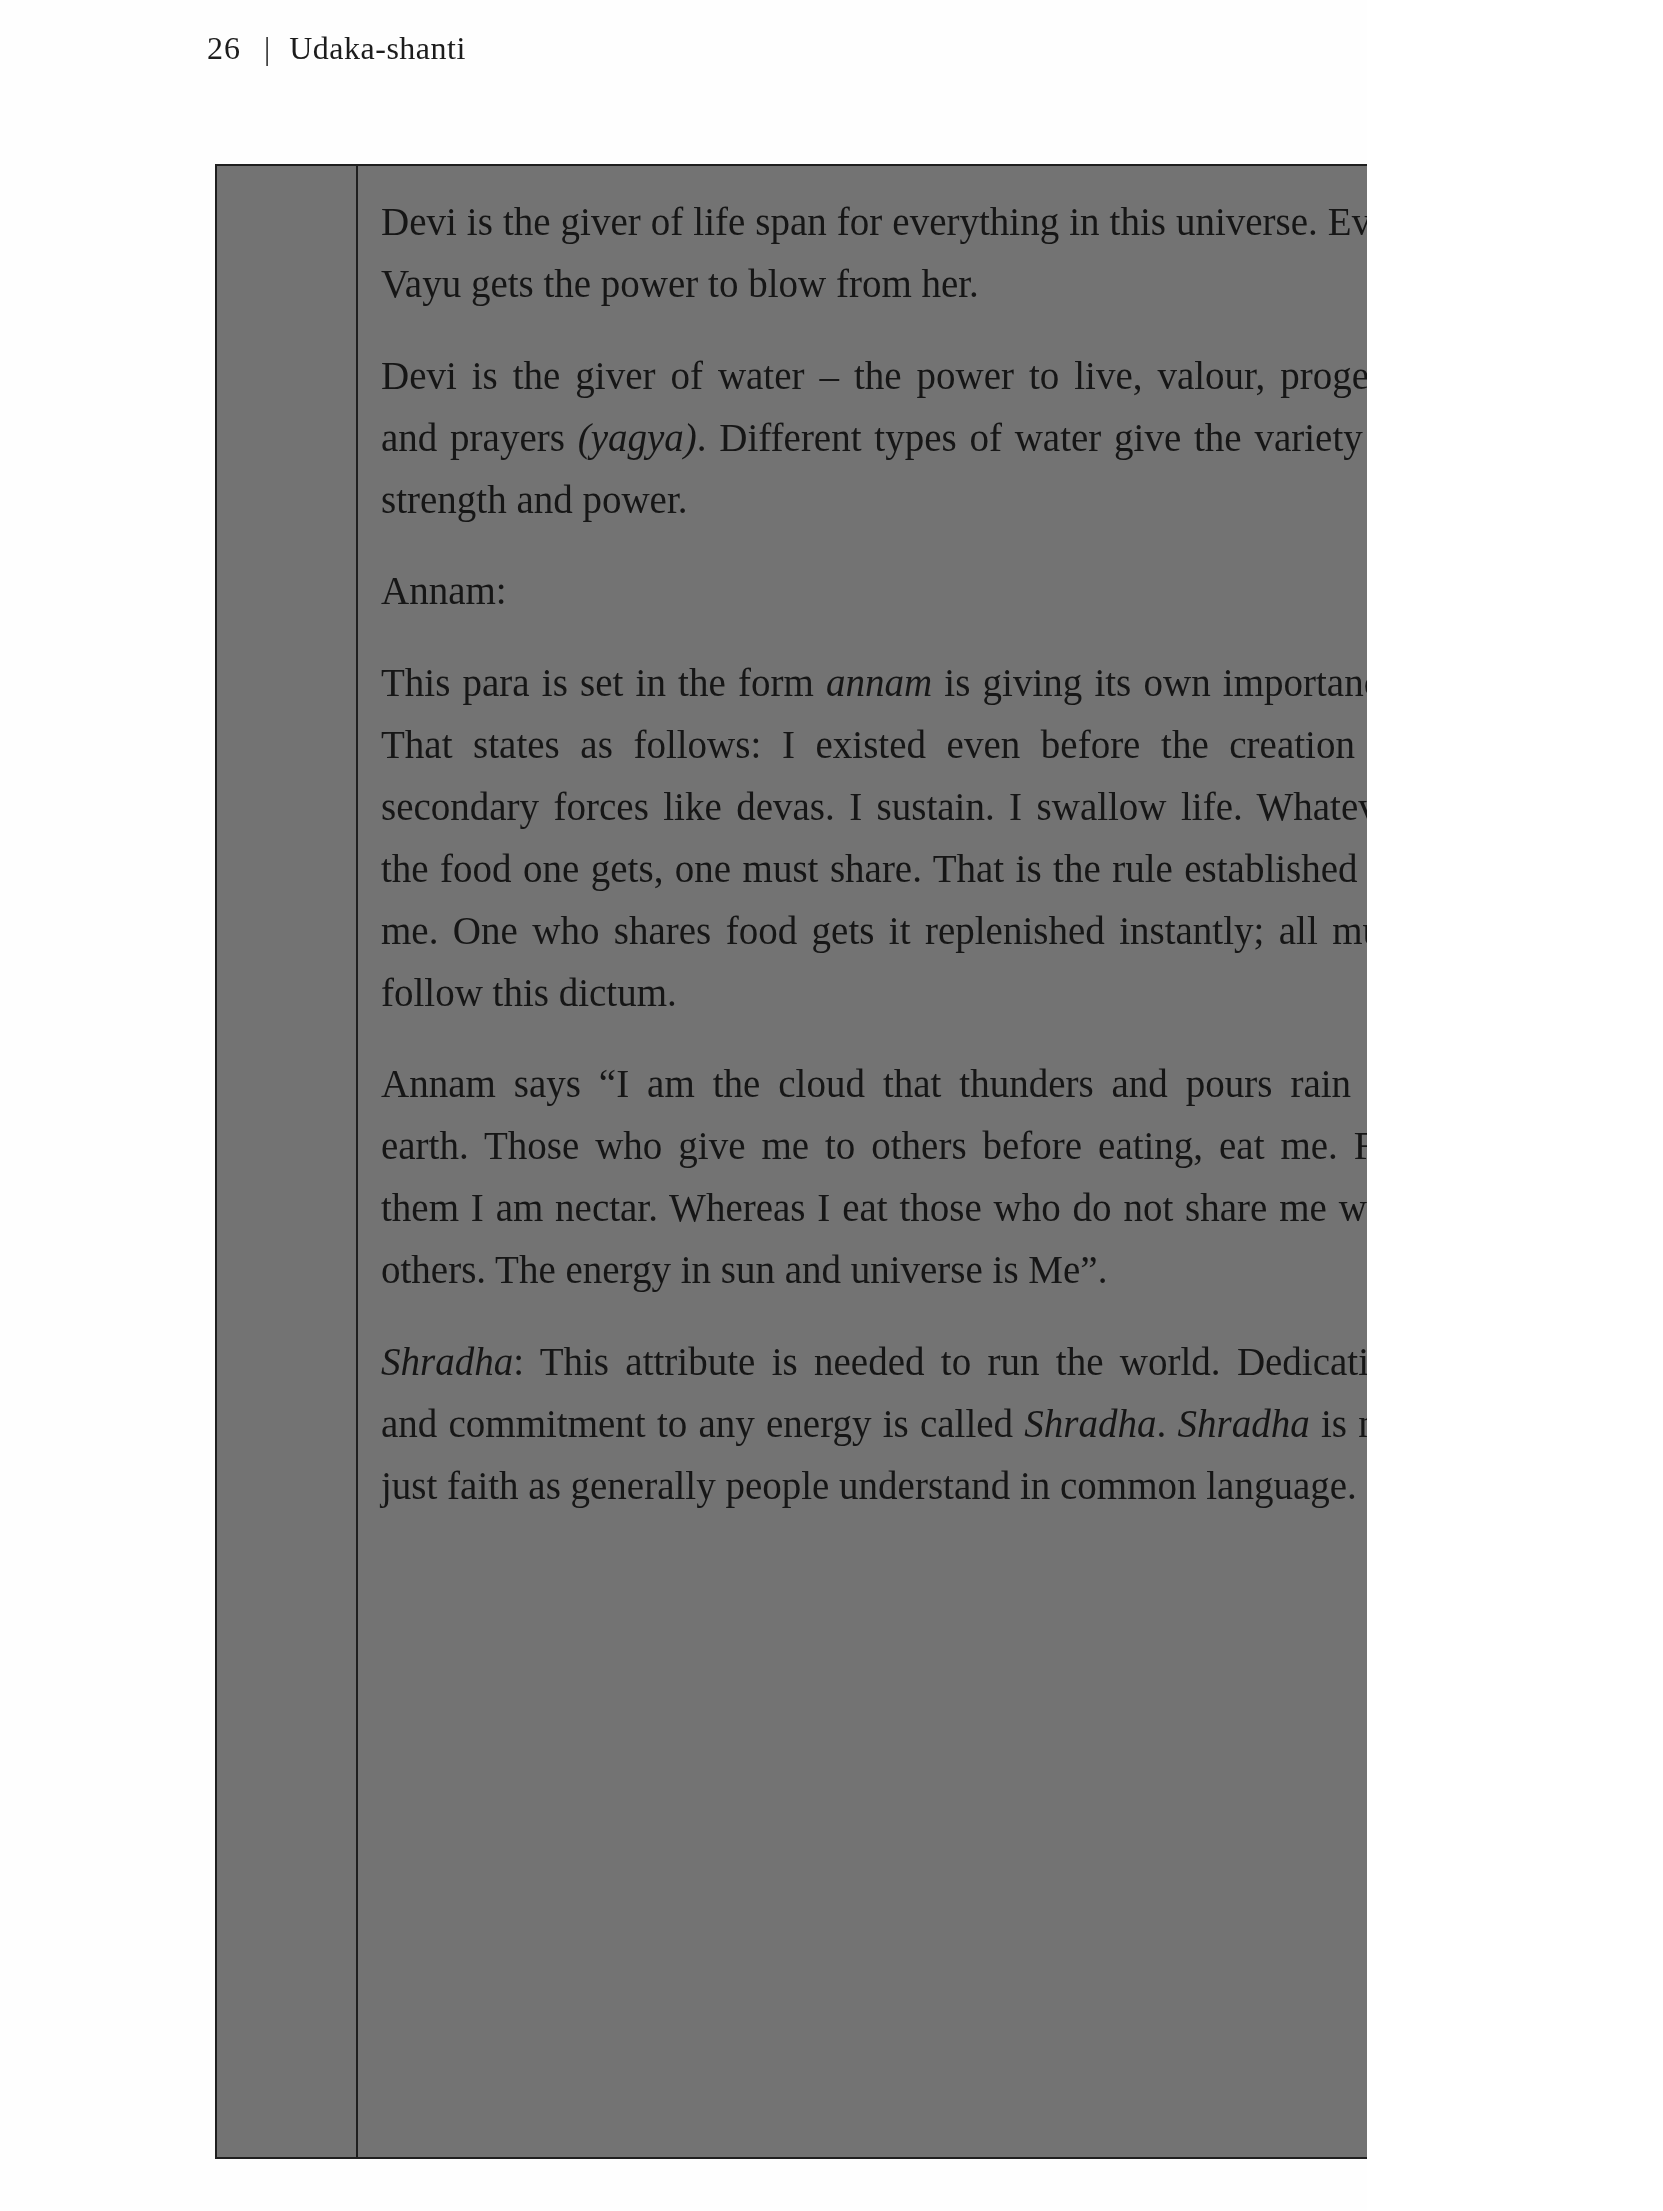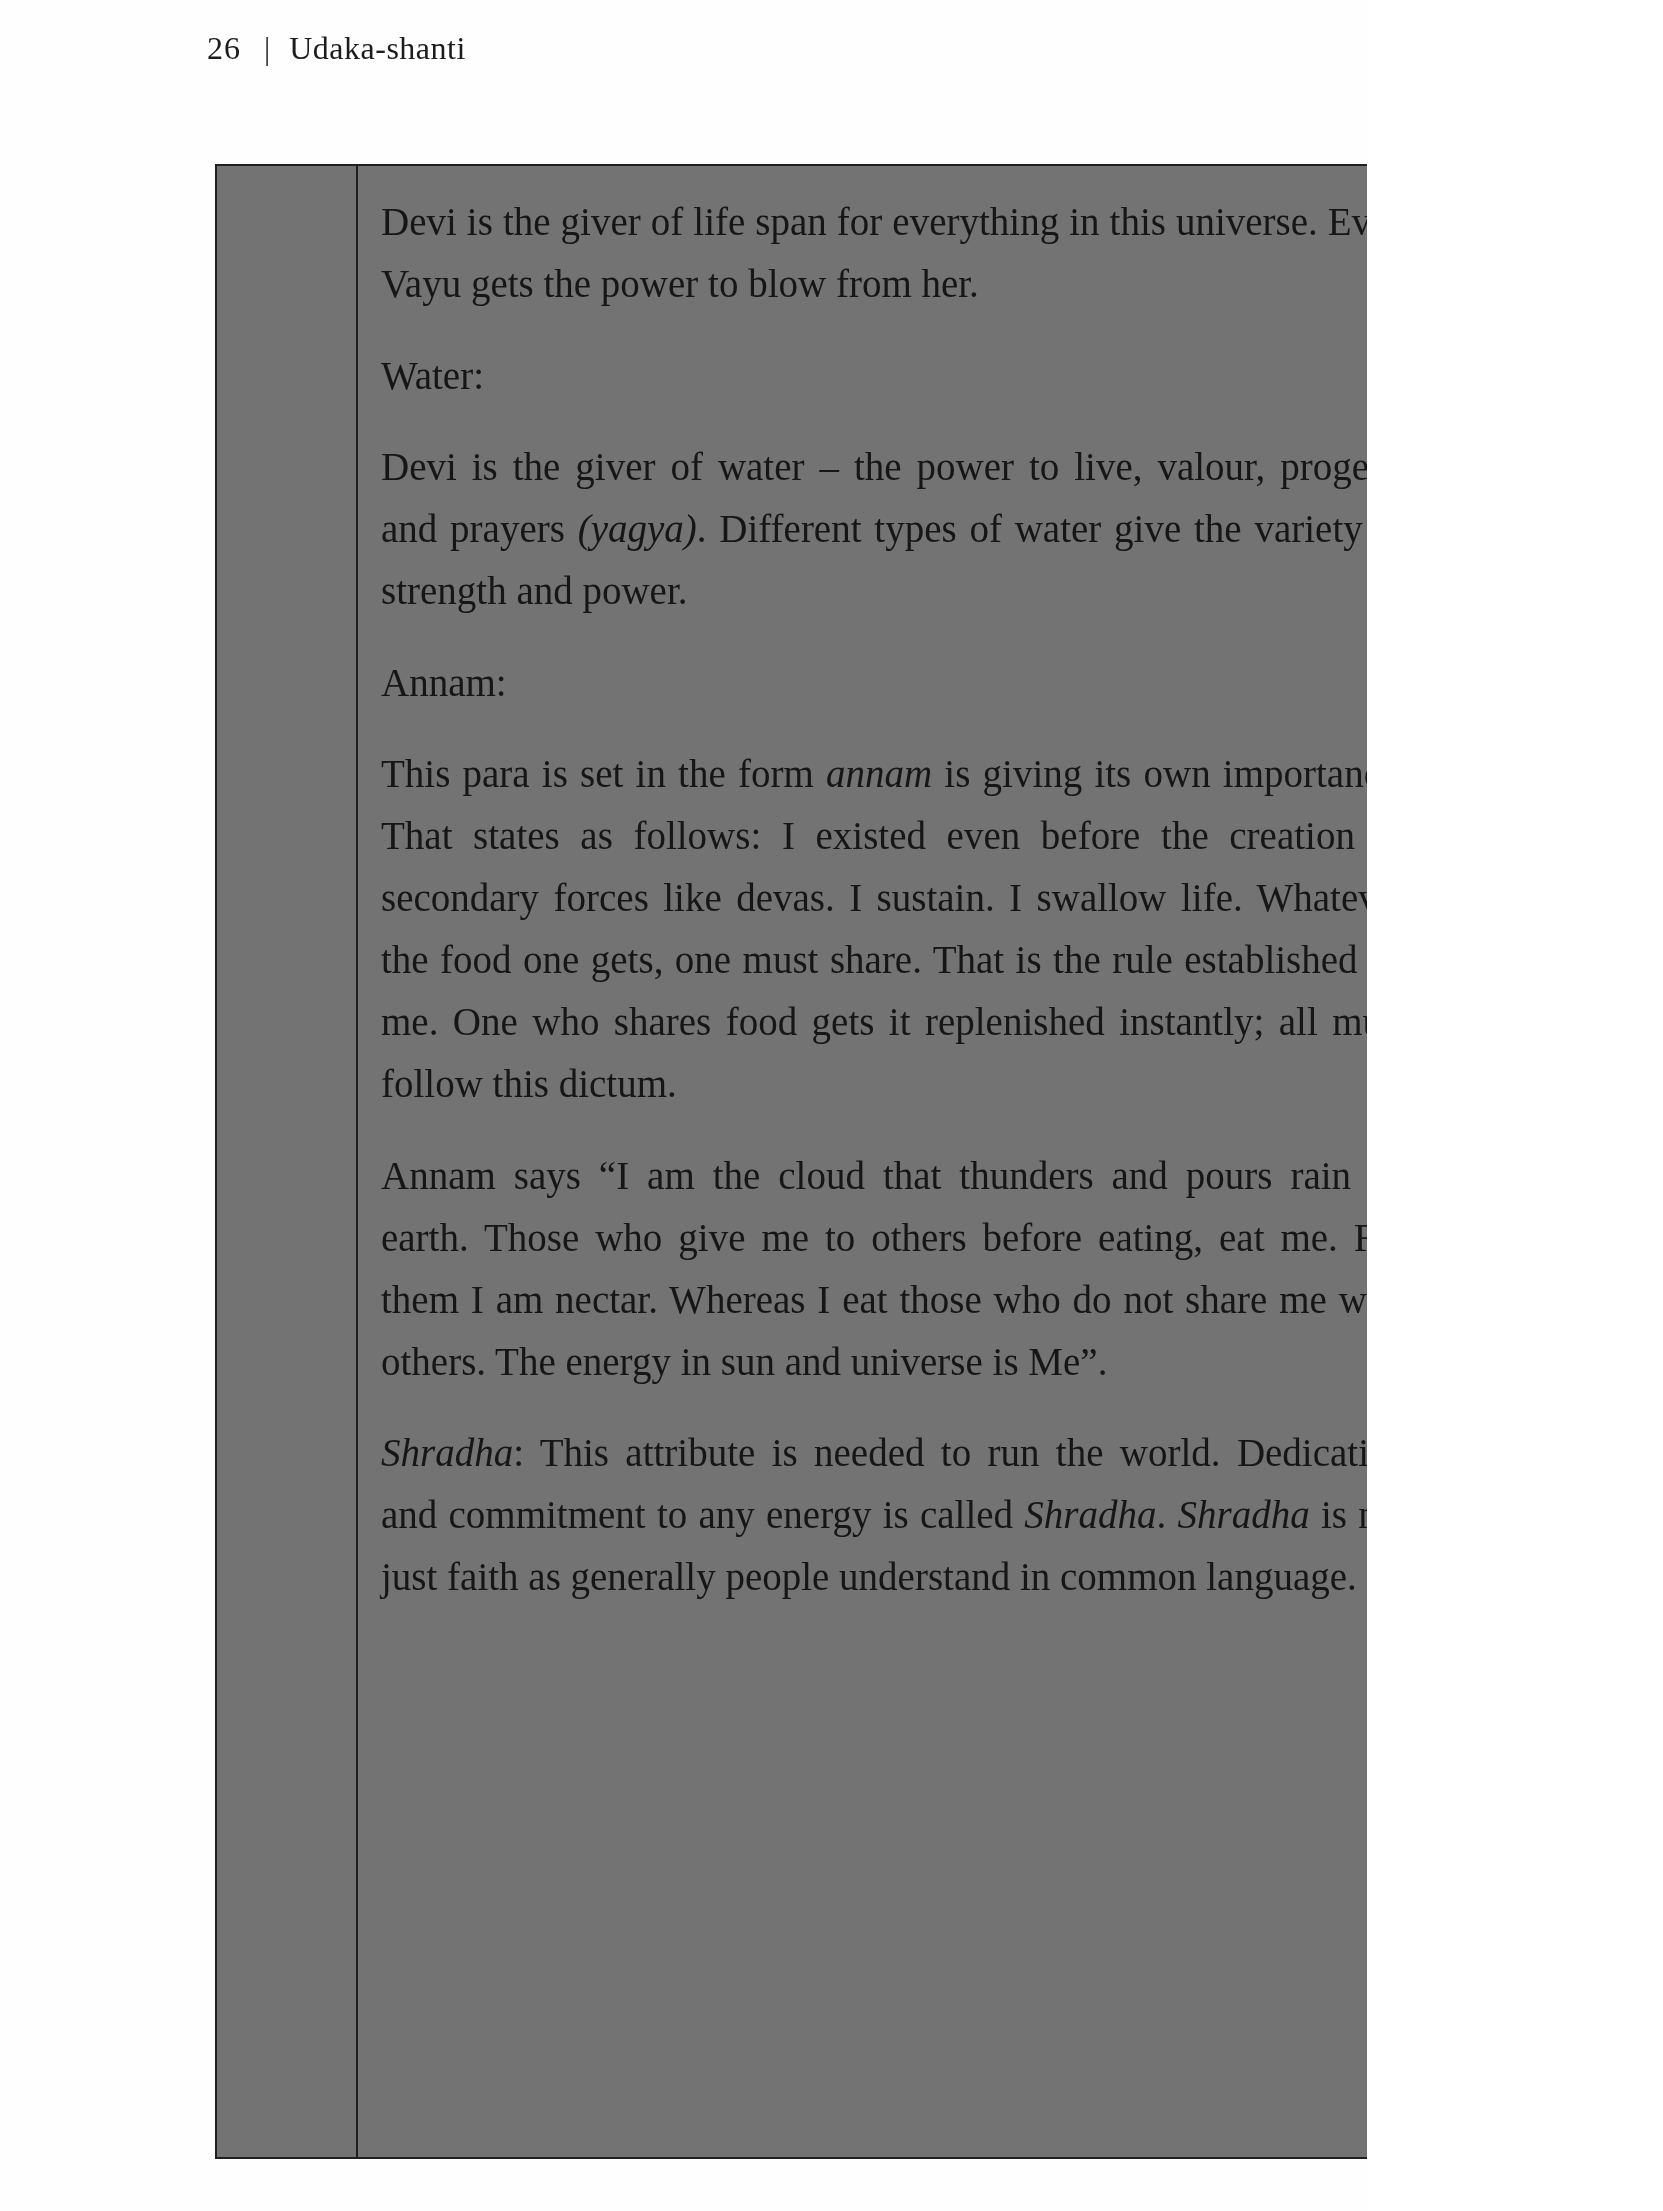--- a/index.html
+++ b/index.html
@@ -80,21 +80,20 @@
 <div class="page">
 
   <div class="header">
     <span class="page-number">26</span><span class="separator">|</span><span class="title">Udaka-shanti</span>
   </div>
 
   <div class="content-table">
     <div class="left-cell"></div>
     <div class="text-cell" id="text-cell">
         <p class="body"><span>Devi is the giver of life span for everything in this universe. Even Vayu gets the power to blow from her.</span></p>
-        <p class="heading"><span>Water:</span></p>
         <p class="body"><span>Devi is the giver of water – the power to live, valour, progeny and prayers </span><em>(yagya)</em><span>. Different types of water give the variety of strength and power.</span></p>
         <p class="heading"><span>Annam:</span></p>
         <p class="body"><span>This para is set in the form </span><em>annam</em><span> is giving its own importance. That states as follows: I existed even before the creation of secondary forces like devas. I sustain. I swallow life. Whatever the food one gets, one must share. That is the rule established by me. One who shares food gets it replenished instantly; all must follow this dictum.</span></p>
         <p class="body"><span>Annam says “I am the cloud that thunders and pours rain on earth. Those who give me to others before eating, eat me. For them I am nectar. Whereas I eat those who do not share me with others. The energy in sun and universe is Me”.</span></p>
         <p class="body"><em>Shradha</em><span>: This attribute is needed to run the world. Dedication and commitment to any energy is called </span><em>Shradha</em><span>. </span><em>Shradha</em><span> is not just faith as generally people understand in common language.</span></p>
       </div>
   </div>
 
 </div>
 

